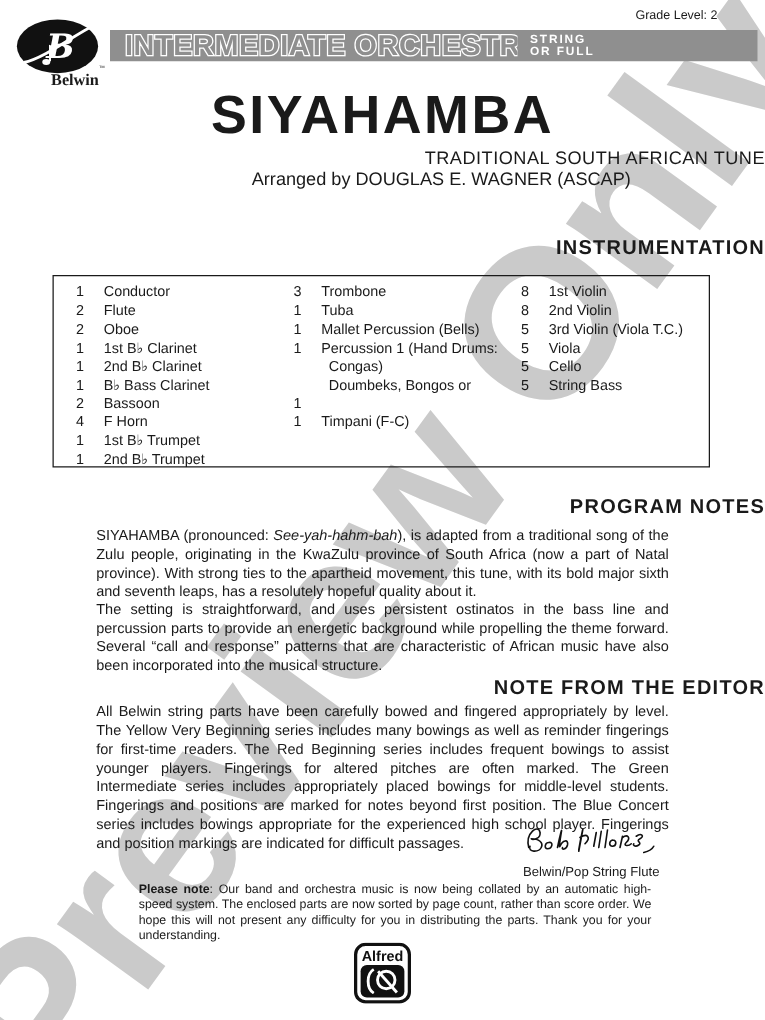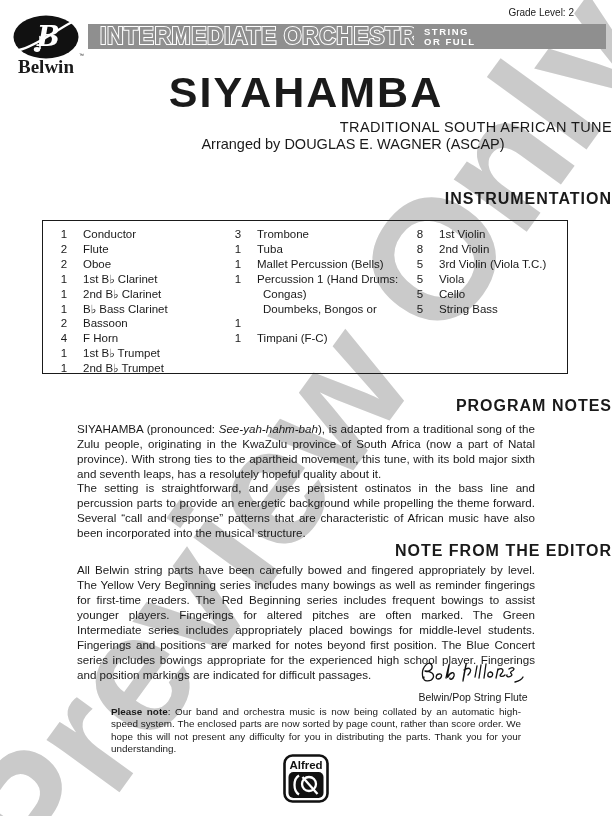--- a/index.html
+++ b/index.html
@@ -8,22 +8,22 @@
   
   .watermark{position:absolute;left:50%;top:435px;z-index:0;
              transform:translate(-50%,-50%) rotate(-54deg);
              font-size:170px;font-weight:bold;letter-spacing:-2px;white-space:nowrap;
              color:#cacaca;user-select:none;}
   .content{position:absolute;inset:0;z-index:1;}
   
   .grade{position:absolute;top:7px;right:38px;font-size:10px;}
   .belwin-oval{position:absolute;left:13px;top:15px;}
   .belwin-tm{position:absolute;left:79px;top:52px;font-size:5px;}
-  .belwin-word{position:absolute;left:2px;top:56px;width:88px;text-align:center;
-               font-family:"Liberation Serif","DejaVu Serif",serif;font-weight:bold;font-size:19px;}
+  .belwin-word{position:absolute;left:16px;top:56px;width:88px;text-align:center;
+               font-family:"Liberation Serif","DejaVu Serif",serif;font-weight:bold;font-size:13px;}
   .banner{position:absolute;left:88px;top:24px;width:518px;height:25px;background:#8f8f8f;
           display:flex;align-items:center;}
   .banner-title-svg{margin-left:10px;flex:none;}
   .banner-title-text{font-family:"Liberation Sans",sans-serif;font-weight:bold;font-size:23px;
                      fill:#8f8f8f;stroke:#ffffff;stroke-width:2;paint-order:stroke;letter-spacing:0.5px;}
   .banner-tag{margin-left:10px;color:#fff;font-weight:bold;font-size:9.5px;line-height:10px;letter-spacing:1.5px;}
   
   .title{position:absolute;top:68px;left:0;width:100%;text-align:center;
          font-size:43px;font-weight:bold;letter-spacing:2px;}
   .subtitle{position:absolute;top:119px;left:0;width:100%;text-align:right;font-size:14.5px;letter-spacing:0.4px;}

